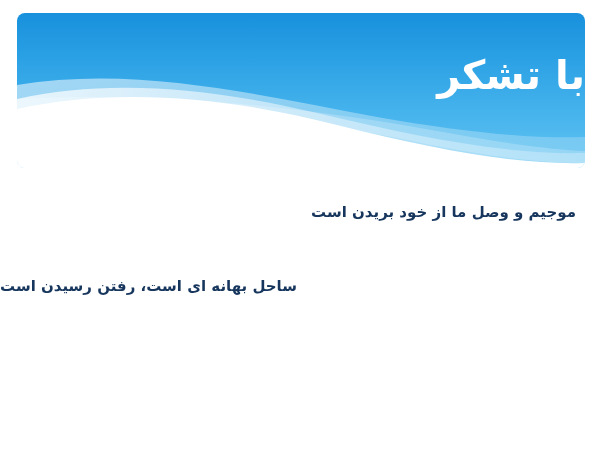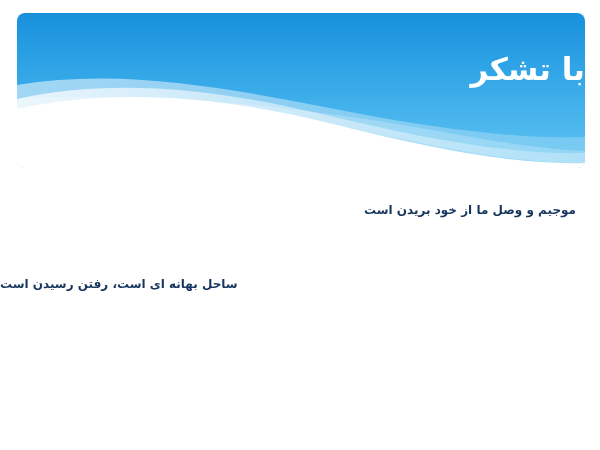--- a/index.html
+++ b/index.html
@@ -45,21 +45,21 @@
     padding-left: 0;
     padding-right: 0;
     pointer-events: none;
   }
   .slide-title {
     display: inline-block;
     margin: 0;
     margin-right: 0;
     padding-right: 0;
     font-family: "DejaVu Sans", "Liberation Sans", sans-serif;
-    font-size: 31px;
+    font-size: 40px;
     font-weight: bold;
     color: #ffffff;
     line-height: 1.25;
     letter-spacing: 0px;
     direction: rtl;
     unicode-bidi: embed;
     white-space: nowrap;
   }
   .title-inner {
     padding-left: 22px;
@@ -69,21 +69,21 @@
   .body-area {
     position: absolute;
     left: 0;
     top: 196px;
     width: 600px;
     direction: rtl;
   }
   .body-line {
     display: block;
     font-family: "DejaVu Sans", "Liberation Sans", sans-serif;
-    font-size: 12px;
+    font-size: 15px;
     font-weight: bold;
     color: #17365D;
     line-height: 1.35;
     direction: rtl;
     unicode-bidi: embed;
     white-space: nowrap;
   }
   .line-1 {
     position: absolute;
     top: 6px;

